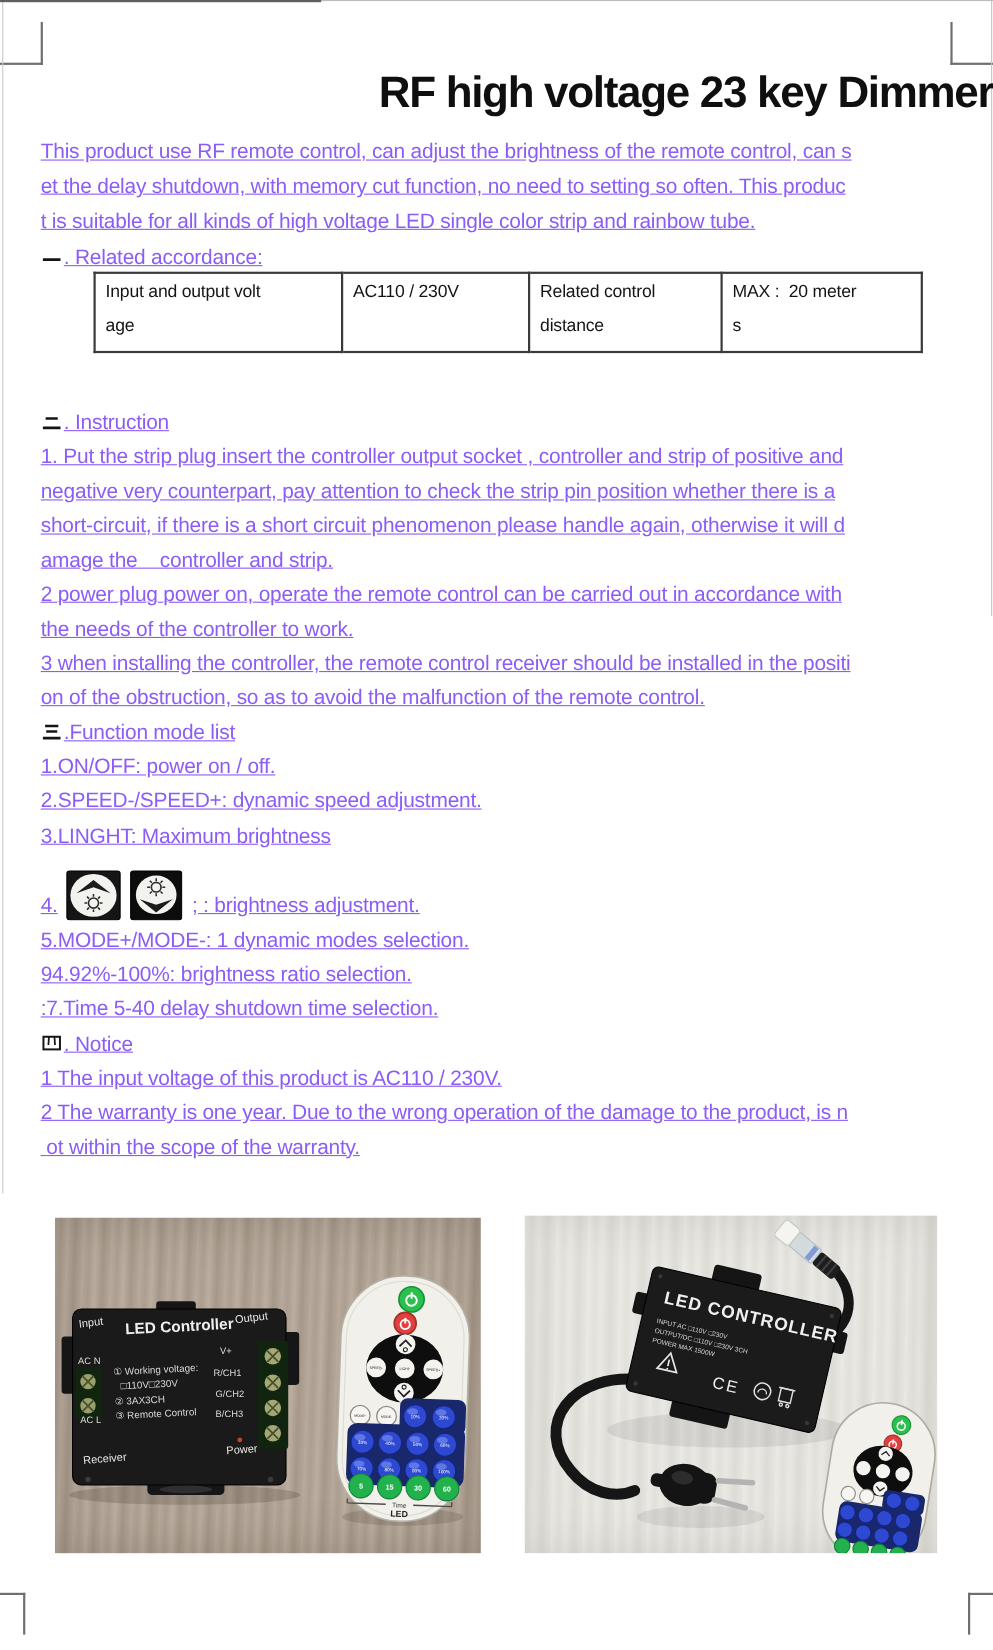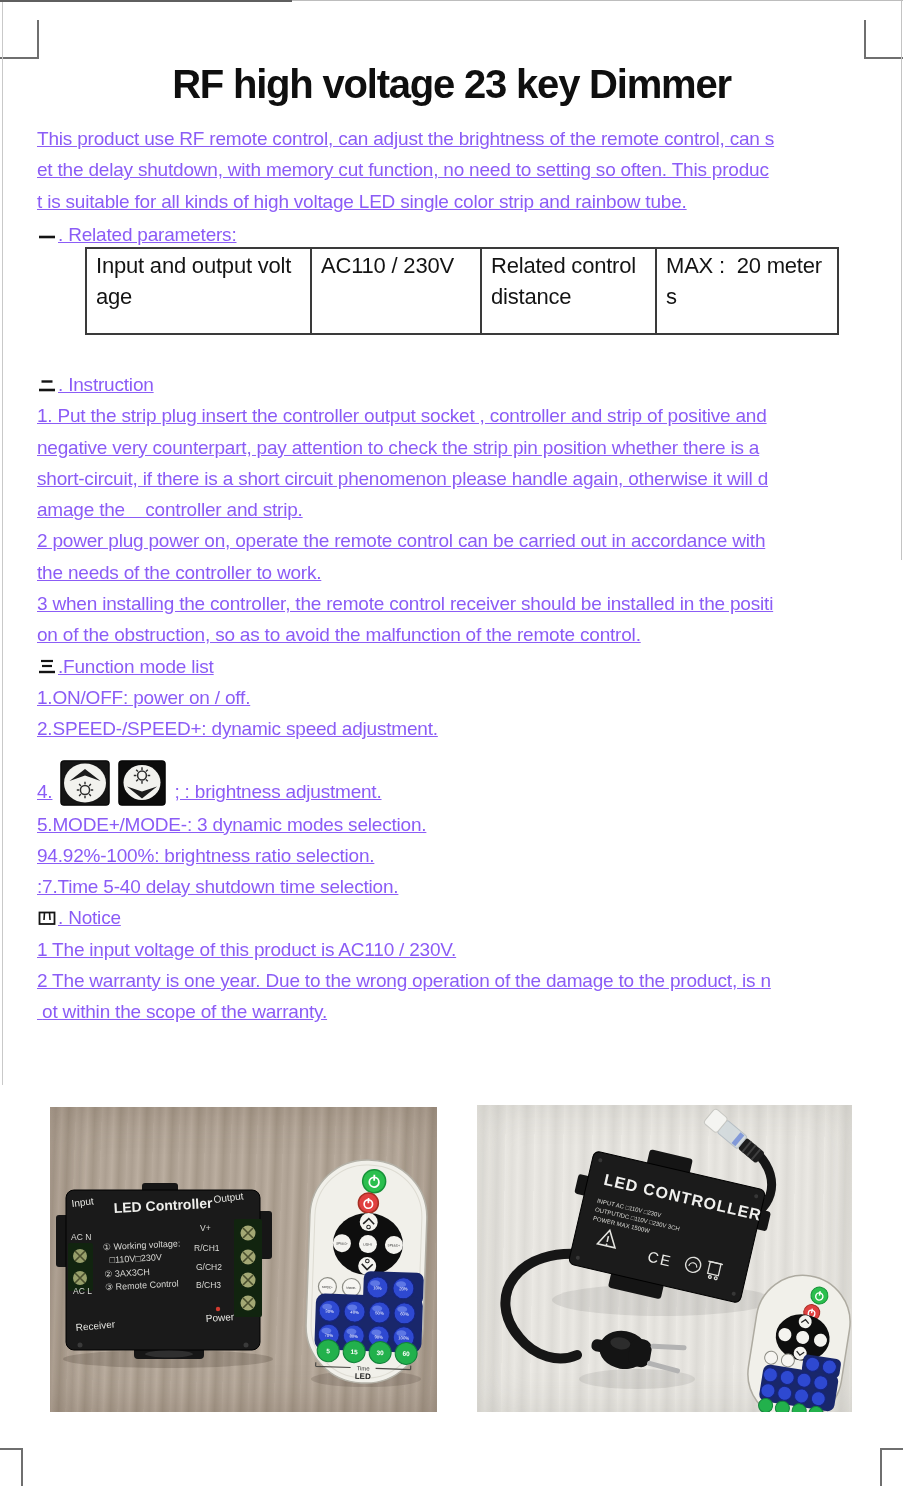--- a/index.html
+++ b/index.html
@@ -9,32 +9,32 @@
   .corner{position:absolute;}
   .c-tl{left:0;top:20px;width:37px;height:37px;border-right:2px solid #6f6f6f;border-bottom:2px solid #6f6f6f;}
   .c-tr{right:0;top:20px;width:37px;height:37px;border-left:2px solid #6f6f6f;border-bottom:2px solid #6f6f6f;}
   .c-bl{left:0;top:1448px;width:21px;height:36px;border-right:2px solid #6f6f6f;border-top:2px solid #6f6f6f;}
   .c-br{right:0;top:1448px;width:21px;height:36px;border-left:2px solid #6f6f6f;border-top:2px solid #6f6f6f;}
   .edge-left{position:absolute;left:2px;top:0;width:1px;height:1085px;background:#c9c9c9;}
   .edge-right{position:absolute;right:1px;top:0;width:1px;height:560px;background:#c4c4c4;}
   .edge-top{position:absolute;left:0;top:0;width:903px;height:1px;background:#bdbdbd;}
   .edge-top-dark{position:absolute;left:0;top:0;width:292px;height:2px;background:#5f5f5f;}
 
-  .title{position:absolute;top:62px;left:0;width:100%;margin:0;text-align:center;
+  .title{position:absolute;top:62px;left:0;width:100%;margin:0;text-align:right;
          font-size:40px;font-weight:700;letter-spacing:-1.2px;color:#0f0f0f;}
   .doc{position:absolute;font-size:19px;line-height:31.3px;letter-spacing:-0.2px;color:#8b5cf6;text-decoration:underline;}
   .ln{white-space:pre-wrap;}
   #intro{top:123px;left:37px;width:852px;}
   #h-related{top:219px;left:37px;}
   #flow{top:369px;left:37px;width:856px;}
   .cjk{width:20px;height:20px;vertical-align:-3.5px;margin-right:1px;}
 
   #paramTable{position:absolute;top:247px;left:85px;width:752px;border-collapse:collapse;table-layout:fixed;}
-  #paramTable td{border:2px solid #3a3a3a;font-size:22px;line-height:31px;letter-spacing:-0.2px;
-                 padding:1px 6px 15px 9px;vertical-align:top;white-space:pre-wrap;color:#141414;}
+  #paramTable td{border:2px solid #3a3a3a;font-size:16px;line-height:31px;letter-spacing:-0.2px;
+                 padding:1px 6px 1px 9px;vertical-align:top;white-space:pre-wrap;color:#141414;}
   #paramTable tr:first-child td{height:64px;}
   #paramTable tr:last-child td{height:68px;}
 
   .item4{display:flex;align-items:flex-end;gap:8px;height:63px;padding-bottom:1px;}
   .item4 .txt{line-height:31.3px;}
   .key-icon{display:block;margin-bottom:2px;}
 
   .photo{position:absolute;overflow:hidden;}
   .photo-left{left:50px;top:1107px;width:387px;height:305px;
     background:repeating-linear-gradient(92deg,#b8ab9d 0px,#ac9f91 6px,#bbaea0 12px,#a59889 19px,#b4a799 26px);
@@ -60,21 +60,21 @@
   <div class="edge-top-dark"></div>
 
   <h1 class="title">RF high voltage 23 key Dimmer</h1>
 
   <div class="doc ln" id="intro">This product use RF remote control, can adjust the brightness of the remote control, can s
 et the delay shutdown, with memory cut function, no need to setting so often. This produc
 t is suitable for all kinds of high voltage LED single color strip and rainbow tube.</div>
 
   <div class="doc ln" id="h-related"><svg class="cjk" viewBox="0 0 20 20">
         <line x1="2" y1="12" x2="18" y2="12" stroke="#141414" stroke-width="2.6"></line>
-      </svg><span>. Related parameters:</span></div>
+      </svg><span>. Related accordance:</span></div>
 
   <table id="paramTable">
     <colgroup>
         <col style="width:225px">
         <col style="width:170px">
         <col style="width:175px">
         <col style="width:182px">
       </colgroup>
     <tbody>
         <tr>
@@ -103,41 +103,42 @@
 3 when installing the controller, the remote control receiver should be installed in the positi
 on of the obstruction, so as to avoid the malfunction of the remote control.</div>
 
     <div class="ln"><svg class="cjk" viewBox="0 0 20 20">
           <line x1="4" y1="5" x2="16" y2="5" stroke="#141414" stroke-width="2.2"></line>
           <line x1="5" y1="10" x2="15" y2="10" stroke="#141414" stroke-width="2.2"></line>
           <line x1="2" y1="16" x2="18" y2="16" stroke="#141414" stroke-width="2.4"></line>
         </svg><span>.Function mode list</span></div>
     <div class="ln">1.ON/OFF: power on / off.</div>
     <div class="ln">2.SPEED-/SPEED+: dynamic speed adjustment.</div>
+    <div class="ln">3.LINGHT: Maximum brightness</div>
 
     <div class="item4">
       <span class="txt">4.</span>
       <svg class="key-icon" width="50" height="46" viewBox="0 0 50 46">
         <rect x="0.8" y="0.8" width="48.4" height="44.4" rx="2.5" fill="#151515" stroke="#000"></rect>
         <ellipse cx="25" cy="23" rx="21" ry="19.5" fill="#f2f2ee"></ellipse>
         <path d="M9.5,21 L25,9 L40.5,21 L25,15.5 Z" fill="#1c1c1c"></path>
         <circle cx="25" cy="30" r="4.6" fill="none" stroke="#2b2b2b" stroke-width="1.5"></circle>
         <path d="M25,24.2 V21.8 M25,35.8 V38.2 M30.8,30 H33.2 M19.2,30 H16.8 M29.1,25.9 L30.9,24.1 M20.9,25.9 L19.1,24.1 M29.1,34.1 L30.9,35.9 M20.9,34.1 L19.1,35.9" stroke="#2b2b2b" stroke-width="1.4" fill="none"></path>
       </svg>
       <svg class="key-icon" width="48" height="46" viewBox="0 0 48 46">
         <rect x="0.8" y="0.8" width="46.4" height="44.4" rx="2.5" fill="#0c0c0c" stroke="#000"></rect>
         <ellipse cx="24" cy="22.5" rx="18.5" ry="17.5" fill="#f2f2ee"></ellipse>
         <circle cx="24" cy="15.5" r="4.4" fill="none" stroke="#2b2b2b" stroke-width="1.5"></circle>
         <path d="M24,9.9 V7.3 M24,21.1 V23.7 M29.6,15.5 H32.2 M18.4,15.5 H15.8 M27.9,11.5 L29.8,9.7 M20,11.5 L18.2,9.7 M27.9,19.5 L29.8,21.3 M20,19.5 L18.2,21.3" stroke="#2b2b2b" stroke-width="1.4" fill="none"></path>
         <path d="M9,26.5 L24,38.5 L39,26.5 L24,31.5 Z" fill="#1c1c1c"></path>
       </svg>
       <span class="txt">; : brightness adjustment.</span>
     </div>
 
-    <div class="ln">5.MODE+/MODE-: 3 dynamic modes selection.</div>
+    <div class="ln">5.MODE+/MODE-: 1 dynamic modes selection.</div>
     <div class="ln">94.92%-100%: brightness ratio selection.</div>
     <div class="ln">:7.Time 5-40 delay shutdown time selection.</div>
 
     <div class="ln"><svg class="cjk" viewBox="0 0 20 20">
           <rect x="2.5" y="4.5" width="15" height="11.5" fill="none" stroke="#141414" stroke-width="1.8"></rect>
           <path d="M7.5,4.5 L7,12 M12.5,4.5 L13,12" stroke="#141414" stroke-width="1.6" fill="none"></path>
         </svg><span>. Notice</span></div>
     <div class="ln">1 The input voltage of this product is AC110 / 230V.</div>
     <div class="ln">2 The warranty is one year. Due to the wrong operation of the damage to the product, is n
  ot within the scope of the warranty.</div>

